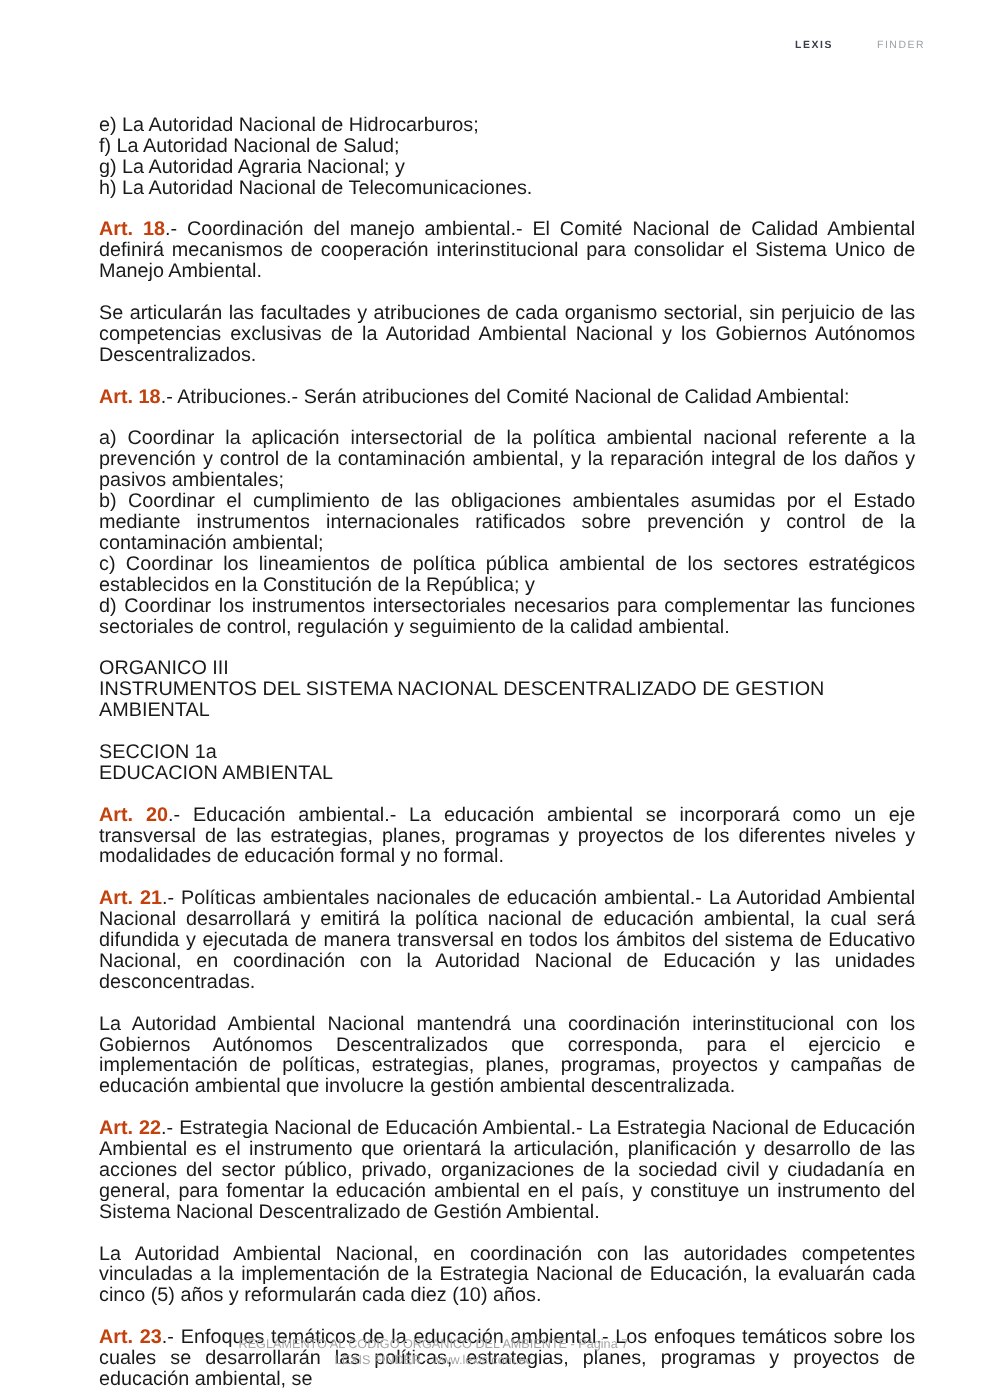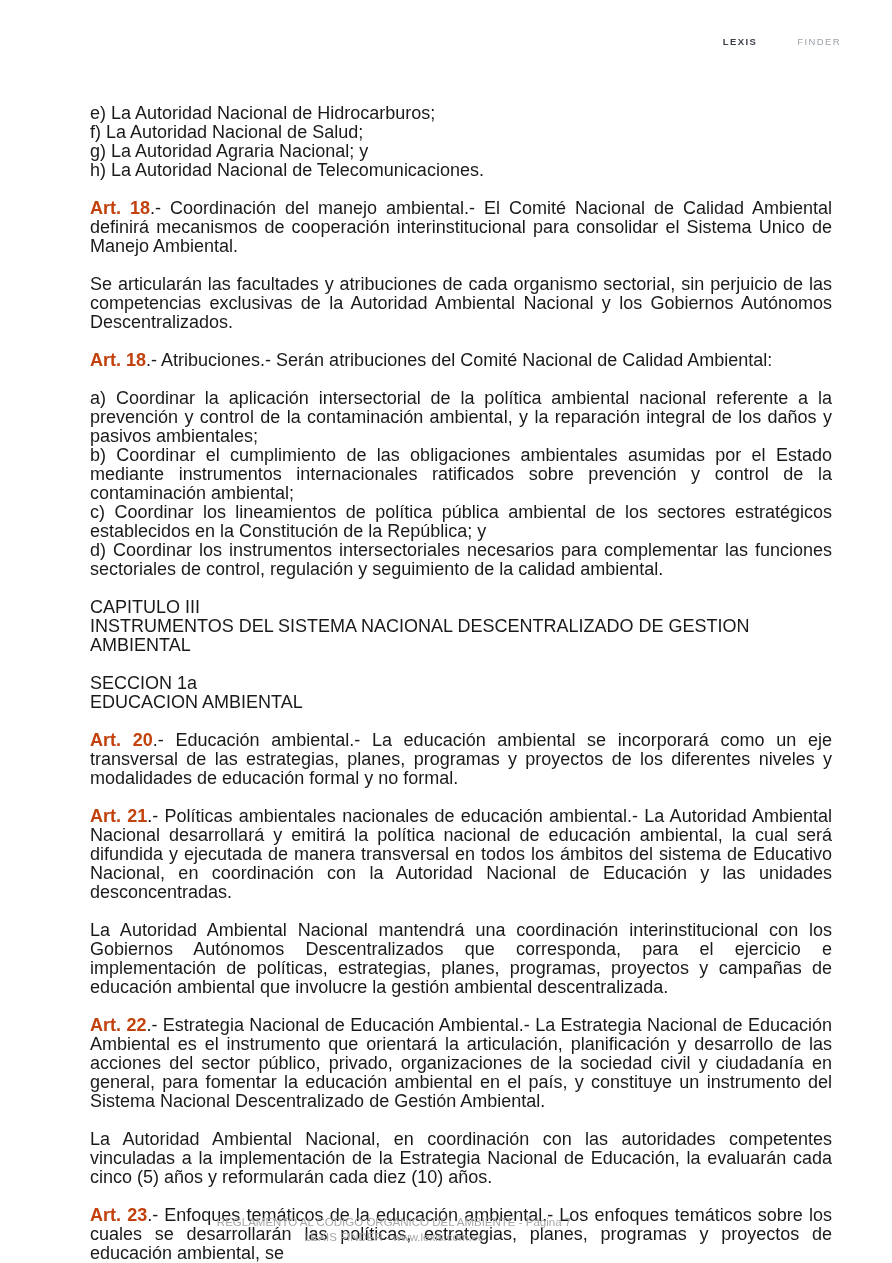--- a/index.html
+++ b/index.html
@@ -80,21 +80,21 @@
   <p class="p"><span class="art">Art. 18</span><span>.- Atribuciones.- Serán atribuciones del Comité Nacional de Calidad Ambiental:</span></p>
 
   <div class="p">
     <div class="justify-last">a) Coordinar la aplicación intersectorial de la política ambiental nacional referente a la prevención y control de la contaminación ambiental, y la reparación integral de los daños y pasivos ambientales;</div>
     <div class="justify-last">b) Coordinar el cumplimiento de las obligaciones ambientales asumidas por el Estado mediante instrumentos internacionales ratificados sobre prevención y control de la contaminación ambiental;</div>
     <div class="justify-last">c) Coordinar los lineamientos de política pública ambiental de los sectores estratégicos establecidos en la Constitución de la República; y</div>
     <div class="justify-last">d) Coordinar los instrumentos intersectoriales necesarios para complementar las funciones sectoriales de control, regulación y seguimiento de la calidad ambiental.</div>
   </div>
 
   <div class="p">
-    <span class="line">CAPITULO III</span>
+    <span class="line">ORGANICO III</span>
     <span class="line">INSTRUMENTOS DEL SISTEMA NACIONAL DESCENTRALIZADO DE GESTION AMBIENTAL</span>
   </div>
 
   <div class="p">
     <span class="line">SECCION 1a</span>
     <span class="line">EDUCACION AMBIENTAL</span>
   </div>
 
   <p class="p"><span class="art">Art. 20</span><span>.- Educación ambiental.- La educación ambiental se incorporará como un eje transversal de las estrategias, planes, programas y proyectos de los diferentes niveles y modalidades de educación formal y no formal.</span></p>
 

